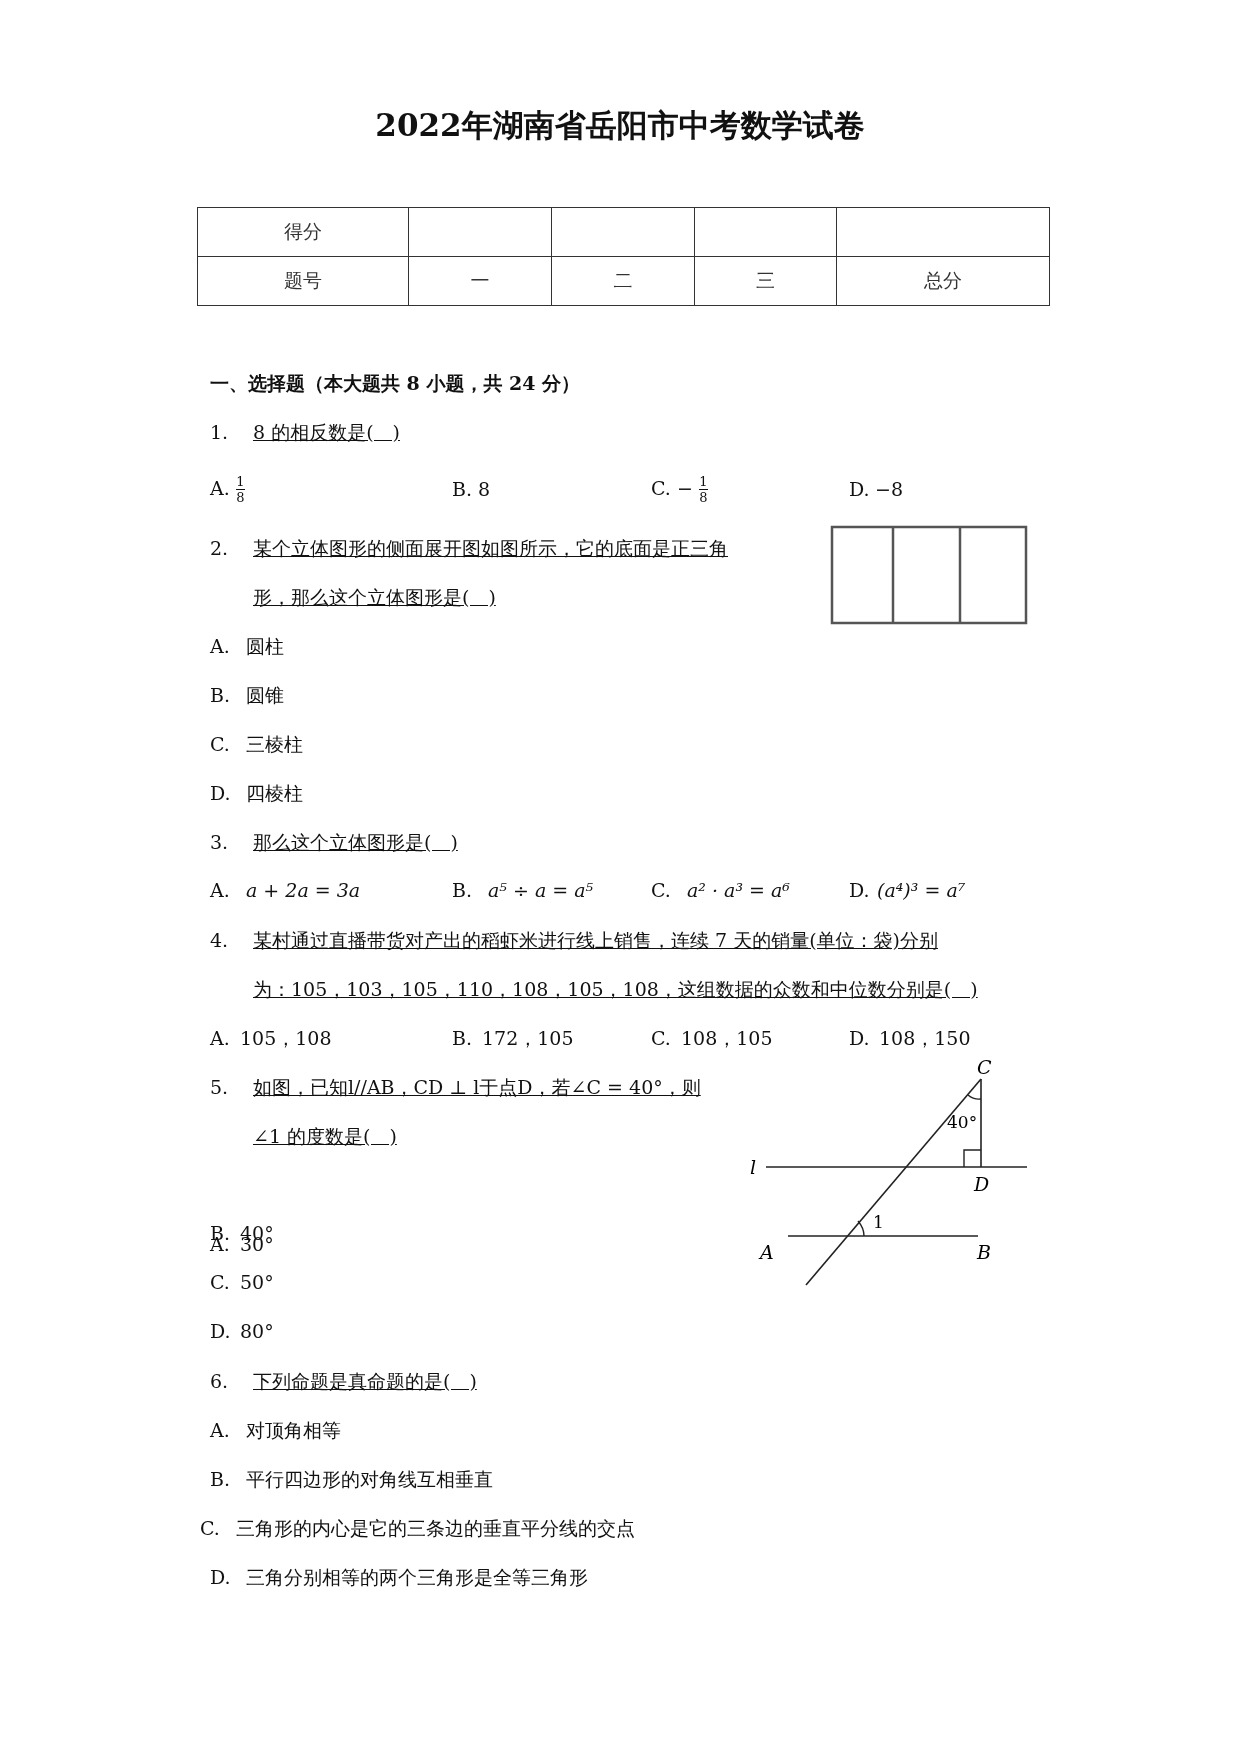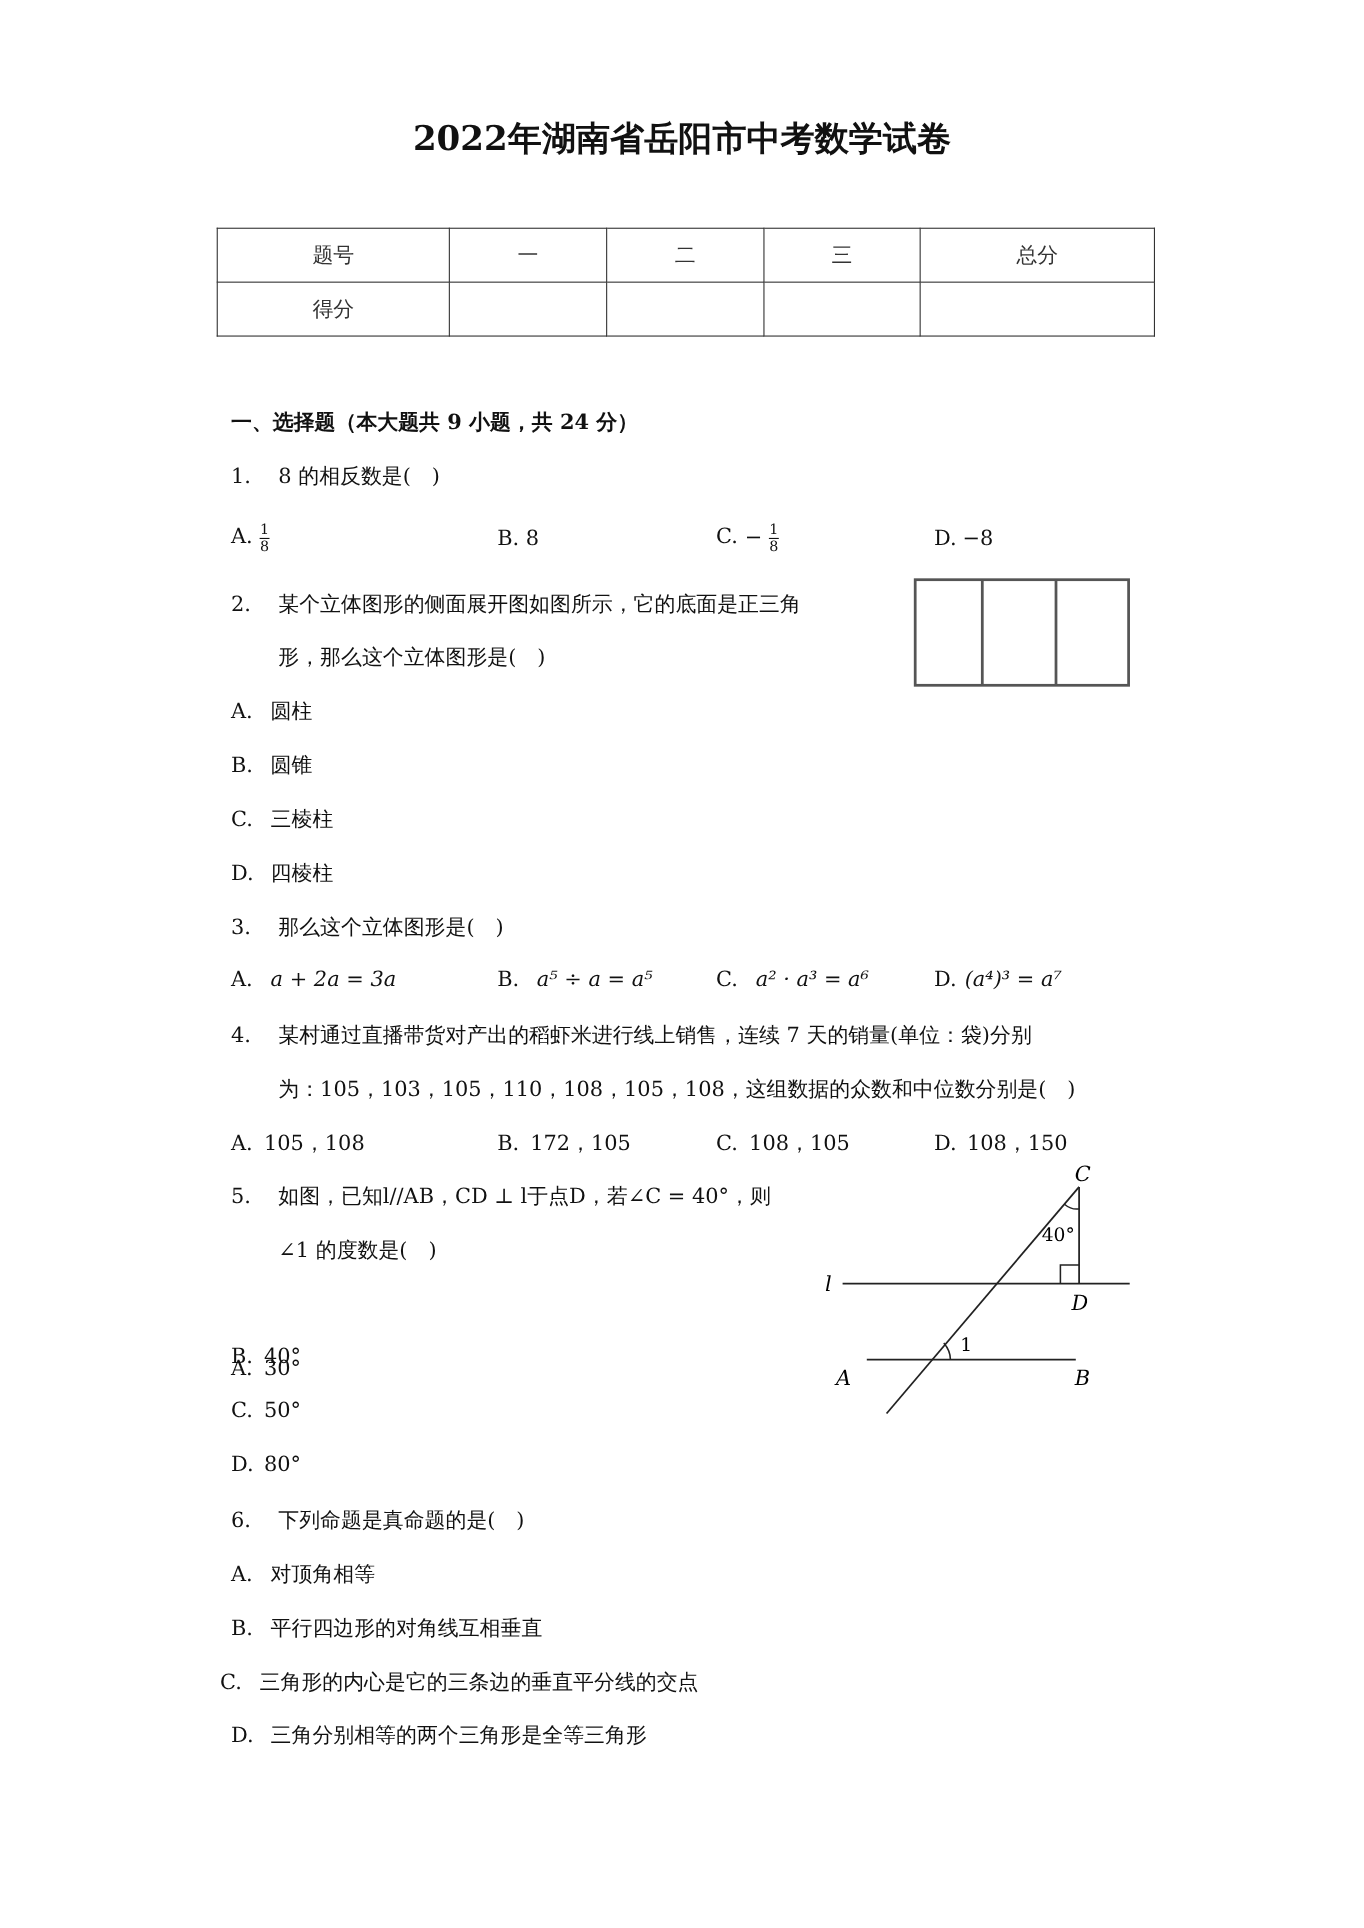--- a/index.html
+++ b/index.html
@@ -17,54 +17,54 @@
     position: absolute; left: 197px; top: 207px;
     border-collapse: collapse; font-size: 19px;
   }
   table.score td {
     border: 1.5px solid #333; height: 48px; text-align: center; padding: 0;
     color: #333;
   }
   .c0 { width: 210px; } .c1 { width: 142px; } .c2 { width: 142px; }
   .c3 { width: 141px; } .c4 { width: 212px; }
   .sec { left: 210px; top: 371px; font-size: 19px; font-weight: bold; }
-  .q { font-size: 19px; left: 210px; }
+  .q { font-size: 19px; left: 210px; text-decoration: underline; }
   .num { display: inline-block; width: 43px; }
   .opt { font-size: 19px; }
   .lbl { display: inline-block; width: 36px; }
   .frac { display: inline-flex; flex-direction: column; align-items: center; vertical-align: middle; font-size: 13px; line-height: 15px; }
   .frac .bar { border-top: 1px solid #111; width: 9px; }
   i.m { font-style: italic; font-family: "DejaVu Serif", serif; }
   svg.fig { position: absolute; overflow: visible; }
 </style>
 </head>
 <body>
 
 <div class="abs title">2022年湖南省岳阳市中考数学试卷</div>
 
 <table class="score">
   <tbody>
       <tr>
+    <td>得分</td>
+    <td></td>
+    <td></td>
+    <td></td>
+    <td></td>
+  </tr>
+  <tr>
     <td class="c0">题号</td>
     <td class="c1">一</td>
     <td class="c2">二</td>
     <td class="c3">三</td>
     <td class="c4">总分</td>
   </tr>
-  <tr>
-    <td>得分</td>
-    <td></td>
-    <td></td>
-    <td></td>
-    <td></td>
-  </tr>
 </tbody>
   </table>
 
-<div class="abs sec">一、选择题（本大题共 9 小题，共 24 分）</div>
+<div class="abs sec">一、选择题（本大题共 8 小题，共 24 分）</div>
 
 <div class="abs q" style="top:420px">
   <span class="num">1.</span><span>8 的相反数是(　)</span>
 </div>
 <div class="abs opt" style="left:210px;top:474px">
   <span class="lbl" style="width:26px">A.</span><span class="frac">
       <span>1</span>
       <span class="bar"></span>
       <span>8</span>
     </span>

